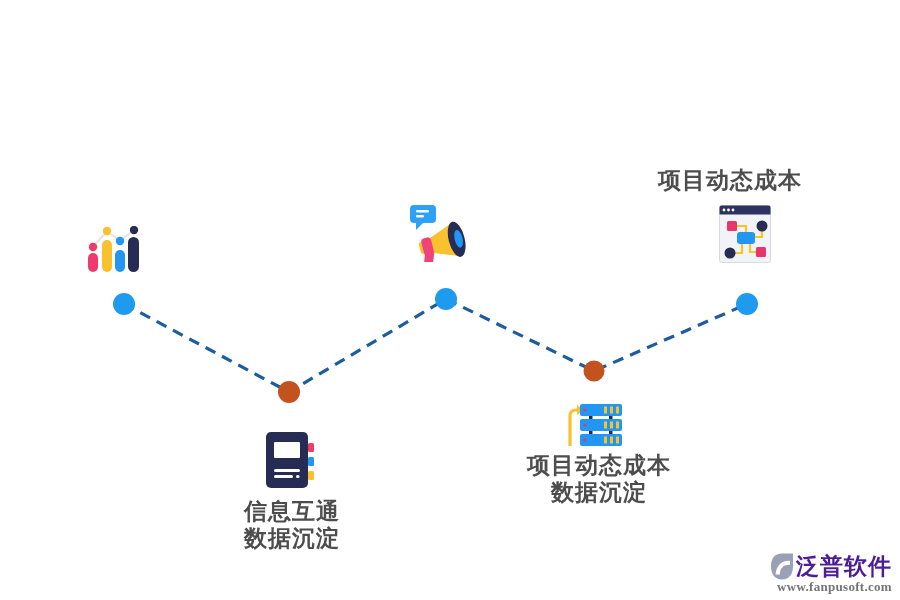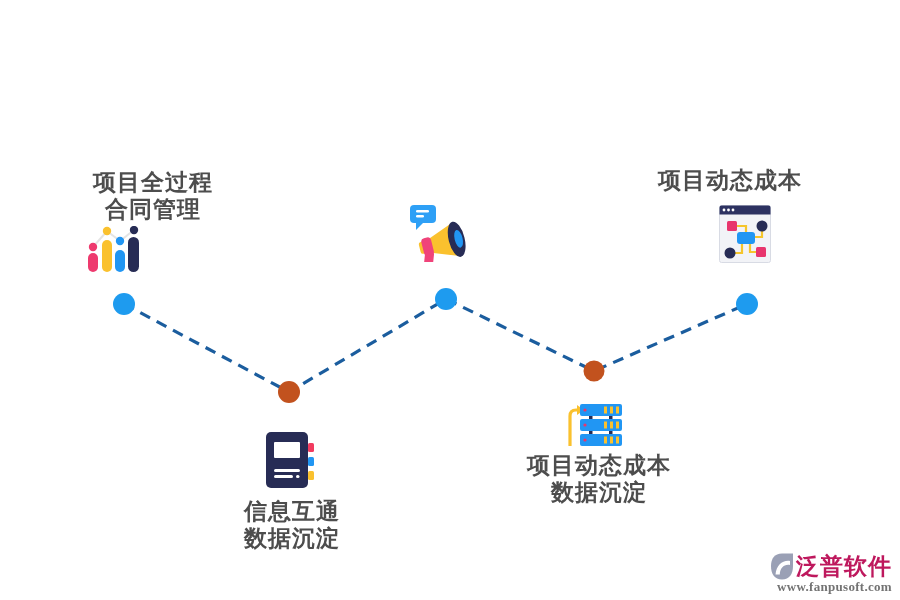--- a/index.html
+++ b/index.html
@@ -23,44 +23,40 @@
   .icon-mega     { left:406px; top:202px; width:66px; height:60px; }
   .icon-report   { left:719px; top:205px; width:52px; height:58px; }
   .icon-notebook { left:266px; top:432px; width:48px; height:58px; }
   .icon-server   { left:556px; top:399px; width:70px; height:52px; }
   .watermark {
     position:absolute; right:8px; bottom:5px;
     display:flex; flex-direction:column; align-items:flex-end;
   }
   .wm-row { display:flex; align-items:center; gap:2px; }
   .wm-icon { width:24px; height:29px; }
-  .wm-brand { font-size:23px; font-weight:700; color:#be185d; letter-spacing:1px; }
+  .wm-brand { font-size:23px; font-weight:700; color:#4c1d95; letter-spacing:1px; }
   .wm-url {
     font-family:"Liberation Serif","DejaVu Serif",serif; font-weight:700;
     font-size:13px; color:#737373; margin-top:-3px; letter-spacing:0.3px;
   }
 </style>
 </head>
 <body>
 
 <div class="stage">
 
   <svg class="zigzag" viewBox="0 0 900 600">
     <polyline points="124,304 289,392 446,299 594,371 747,304" fill="none" stroke="#1b5d9e" stroke-width="3.2" stroke-dasharray="11 7.5"></polyline>
     <circle cx="124" cy="304" r="11" fill="#1e9bef"></circle>
     <circle cx="289" cy="392" r="11" fill="#c2521e"></circle>
     <circle cx="446" cy="299" r="11" fill="#1e9bef"></circle>
     <circle cx="594" cy="371" r="10.5" fill="#c2521e"></circle>
     <circle cx="747" cy="304" r="11" fill="#1e9bef"></circle>
   </svg>
 
-  <div class="feature-label label-1">
-    <div>项目全过程</div>
-    <div>合同管理</div>
-  </div>
   <svg class="icon icon-bar" viewBox="0 0 56 46">
     <polyline points="9,21 23,5 36,15 50,4" fill="none" stroke="#e4e4e4" stroke-width="2"></polyline>
     <circle cx="9" cy="21" r="4.2" fill="#ee3a6e"></circle>
     <circle cx="23" cy="5" r="4.2" fill="#fac12e"></circle>
     <circle cx="36" cy="15" r="4.2" fill="#2196f3"></circle>
     <circle cx="50" cy="4" r="4.2" fill="#272c55"></circle>
     <rect x="4" y="27" width="10" height="19" rx="5" fill="#ee3a6e"></rect>
     <rect x="18" y="14" width="10" height="32" rx="5" fill="#fac12e"></rect>
     <rect x="31" y="24" width="10" height="22" rx="5" fill="#2196f3"></rect>
     <rect x="44" y="11" width="11" height="35" rx="5.5" fill="#272c55"></rect>

